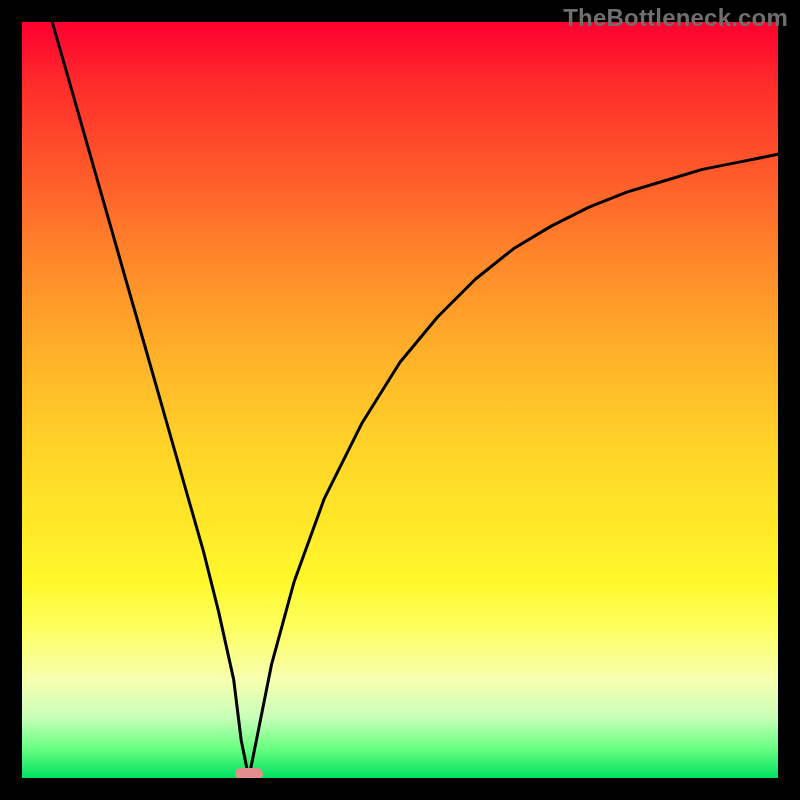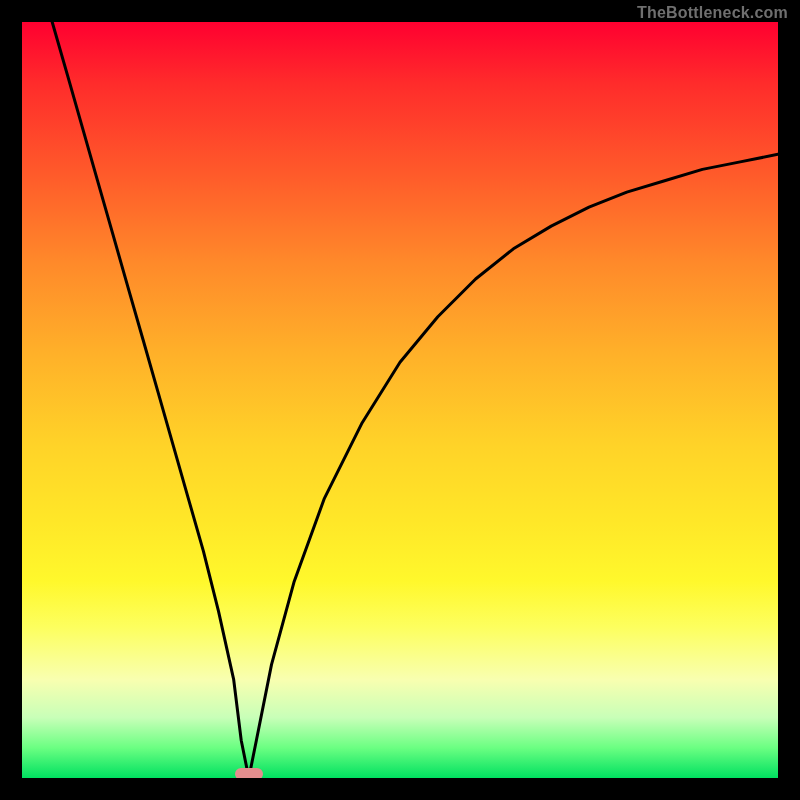--- a/index.html
+++ b/index.html
@@ -15,21 +15,21 @@
     position: relative;
     width: 800px;
     height: 800px;
     background: #000;
   }
   .watermark {
     position: absolute;
     top: 4px;
     right: 12px;
     color: #6f6f6f;
-    font-size: 16px;
+    font-size: 24px;
     font-weight: 600;
     letter-spacing: 0.2px;
     z-index: 5;
   }
   .plot-area {
     position: absolute;
     left: 22px;
     top: 22px;
     width: 756px;
     height: 756px;

